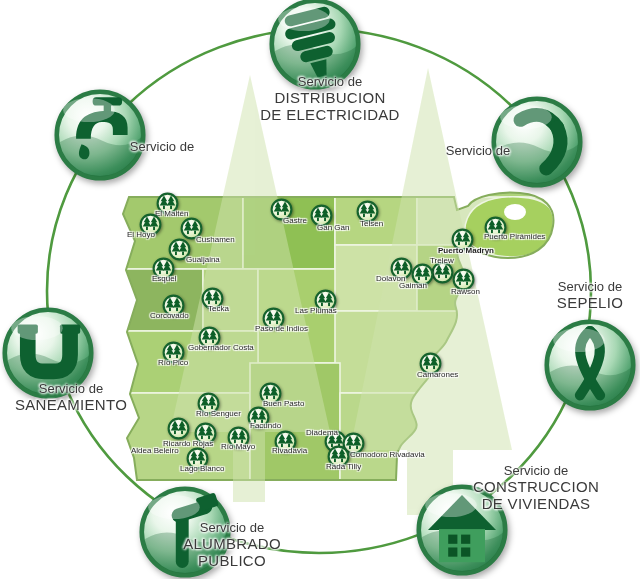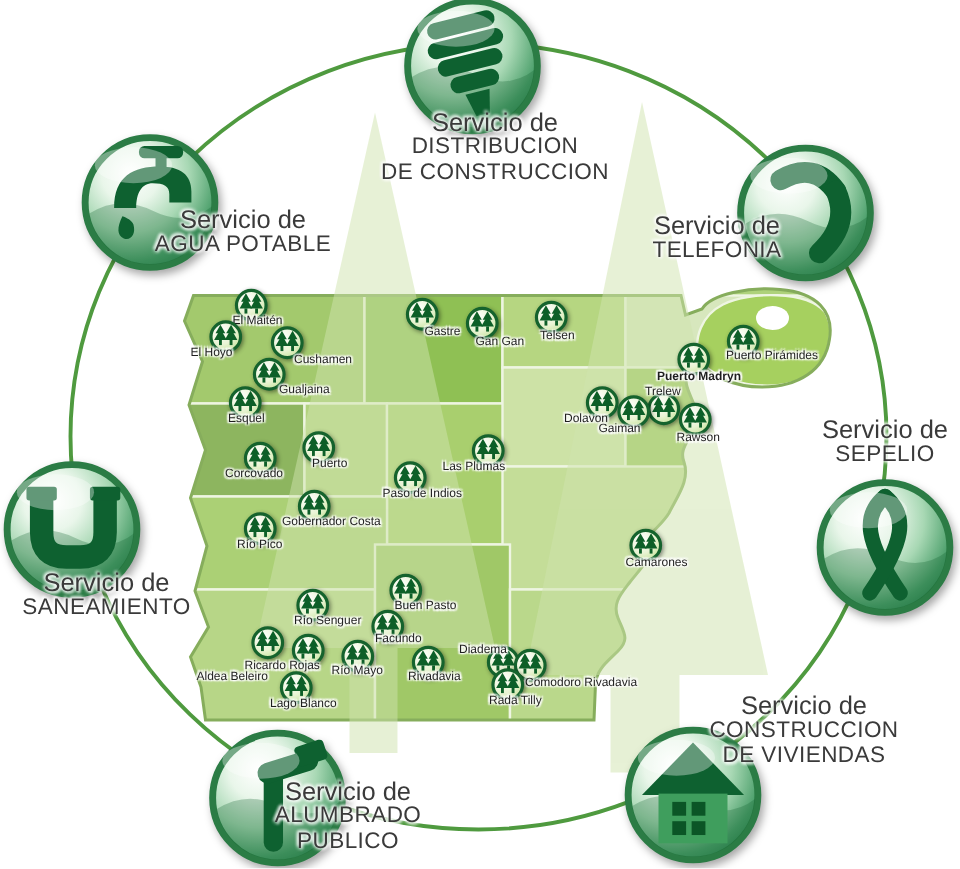--- a/index.html
+++ b/index.html
@@ -10,21 +10,21 @@
   #towns{position:absolute;left:0;top:0;width:640px;height:579px;z-index:2;}
   .town{position:absolute;width:23px;height:23px;filter:drop-shadow(1px 1.5px 1.5px rgba(0,0,0,.45));}
   .town-label{position:absolute;font-size:8px;line-height:9px;color:#1f1f1f;white-space:nowrap;
     text-shadow:0 0 2px #fff,0 0 2px #fff,1px 1px 1px #fff,-1px -1px 1px #fff,1px -1px 1px #fff,-1px 1px 1px #fff;}
   
   .svc{position:absolute;left:0;top:0;z-index:3;}
   .badge{position:absolute;width:92px;height:92px;filter:drop-shadow(2px 3px 3px rgba(0,0,0,.35));}
   .badge svg{width:100%;height:100%;display:block;}
   .txt{position:absolute;width:210px;text-align:center;color:#3a3a3a;
     text-shadow:0 0 3px #fff,0 0 3px #fff,1px 1px 2px #fff,-1px -1px 2px #fff;}
-  .l1{font-size:17px;line-height:15px;}
+  .l1{font-size:13px;line-height:15px;}
   .l2,.l3{font-size:15px;line-height:17px;letter-spacing:.3px;}
   #svc-electricidad .badge{left:269px;top:-2px;}   #svc-electricidad .txt{left:225px;top:74px;}
   #svc-agua .badge{left:54px;top:89px;}            #svc-agua .txt{left:57px;top:139px;}
   #svc-telefonia .badge{left:491px;top:96px;}      #svc-telefonia .txt{left:373px;top:143px;}
   #svc-sepelio .badge{left:544px;top:319px;}       #svc-sepelio .txt{left:485px;top:279px;}
   #svc-construccion .badge{left:416px;top:484px;}  #svc-construccion .txt{left:431px;top:463px;}
   #svc-alumbrado .badge{left:139px;top:486px;}     #svc-alumbrado .txt{left:127px;top:520px;}
   #svc-saneamiento .badge{left:2px;top:307px;}     #svc-saneamiento .txt{left:-34px;top:381px;}
 </style>
 </head>
@@ -275,21 +275,21 @@
       <circle cx="12" cy="12" r="10.3" fill="url(#tg)" stroke="#15632d" stroke-width="2.2"></circle>
       <g fill="#0d5f28">
             <polygon points="8.3,3.6 4.9,9.6 11.700000000000001,9.6"></polygon>
             <polygon points="8.3,6.4 3.9000000000000004,14.2 12.700000000000001,14.2"></polygon>
             <rect x="7.300000000000001" y="14.2" width="2" height="3.6"></rect>
             <polygon points="15.7,3.6 12.299999999999999,9.6 19.099999999999998,9.6"></polygon>
             <polygon points="15.7,6.4 11.299999999999999,14.2 20.1,14.2"></polygon>
             <rect x="14.7" y="14.2" width="2" height="3.6"></rect>
           </g>
         </svg></div>
-      <div class="town-label" style="left: 208px; top: 304px;">Puerto</div>
+      <div class="town-label" style="left: 208px; top: 304px;">Tecka</div>
       <div class="town" style="left: 161.5px; top: 293.5px;"><svg width="23" height="23" viewBox="0 0 24 24">
       <circle cx="12" cy="12" r="10.3" fill="url(#tg)" stroke="#15632d" stroke-width="2.2"></circle>
       <g fill="#0d5f28">
             <polygon points="8.3,3.6 4.9,9.6 11.700000000000001,9.6"></polygon>
             <polygon points="8.3,6.4 3.9000000000000004,14.2 12.700000000000001,14.2"></polygon>
             <rect x="7.300000000000001" y="14.2" width="2" height="3.6"></rect>
             <polygon points="15.7,3.6 12.299999999999999,9.6 19.099999999999998,9.6"></polygon>
             <polygon points="15.7,6.4 11.299999999999999,14.2 20.1,14.2"></polygon>
             <rect x="14.7" y="14.2" width="2" height="3.6"></rect>
           </g>
@@ -500,59 +500,57 @@
           <rect x="25" y="41" width="48" height="12" rx="6"></rect>
           <rect x="31" y="55" width="36" height="12" rx="6"></rect>
           <path d="M40,69 L58,69 L54,86 L44,86 Z"></path>
         </g>
         <ellipse cx="38" cy="23" rx="28" ry="13" fill="#fff" opacity="0.35"></ellipse>
         </svg>
     </div>
     <div class="txt">
       <div class="l1">Servicio de</div>
       <div class="l2">DISTRIBUCION</div>
-      <div class="l3">DE CONSTRUCCION</div>
+      <div class="l3">DE ELECTRICIDAD</div>
     </div>
   </div>
 
   <div class="svc" id="svc-agua">
     <div class="badge">
       <svg viewBox="0 0 100 100">
           <circle cx="50" cy="50" r="47" fill="url(#bg)" stroke="#2b7c45" stroke-width="5"></circle>
         <path d="M6,58 Q28,44 52,56 T96,52 L96,96 L6,96 Z" clip-path="url(#cc)" fill="rgba(17,96,48,0.28)"></path>
         <g fill="#0e6130">
           <rect x="42" y="9" width="32" height="9" rx="4"></rect>
           <rect x="54" y="16" width="8" height="10"></rect>
           <path d="M24,54 C24,31 38,24 57,24 C72,24 80,30 80,42 L80,50 L64,50 L64,44 C64,38 60,36 52,36 C44,36 40,43 40,54 Z"></path>
           <path d="M30,60 C26,68 26,74 31,76 C36,78 40,73 38,66 C37,63 33,61 30,60 Z"></path>
         </g>
         <ellipse cx="38" cy="23" rx="28" ry="13" fill="#fff" opacity="0.35"></ellipse>
         </svg>
     </div>
     <div class="txt">
       <div class="l1">Servicio de</div>
-      <div class="l2">AGUA POTABLE</div>
     </div>
   </div>
 
   <div class="svc" id="svc-telefonia">
     <div class="badge">
       <svg viewBox="0 0 100 100">
           <circle cx="50" cy="50" r="47" fill="url(#bg)" stroke="#2b7c45" stroke-width="5"></circle>
         <path d="M6,58 Q28,44 52,56 T96,52 L96,96 L6,96 Z" clip-path="url(#cc)" fill="rgba(17,96,48,0.28)"></path>
         <g stroke="#0e6130" stroke-width="15" stroke-linecap="round" fill="none">
           <path d="M32,26 Q56,12 72,34"></path>
           <path d="M72,34 Q83,58 60,79"></path>
         </g>
         <ellipse cx="38" cy="23" rx="28" ry="13" fill="#fff" opacity="0.35"></ellipse>
         </svg>
     </div>
     <div class="txt">
       <div class="l1">Servicio de</div>
-      <div class="l2">TELEFONIA</div>
     </div>
   </div>
 
   <div class="svc" id="svc-sepelio">
     <div class="badge">
       <svg viewBox="0 0 100 100">
           <circle cx="50" cy="50" r="47" fill="url(#bg)" stroke="#2b7c45" stroke-width="5"></circle>
         <path d="M6,58 Q28,44 52,56 T96,52 L96,96 L6,96 Z" clip-path="url(#cc)" fill="rgba(17,96,48,0.28)"></path>
         <g stroke="#0e6130" stroke-width="11" fill="none" stroke-linecap="round">
           <path d="M50,13 C33,27 36,46 61,83"></path>

